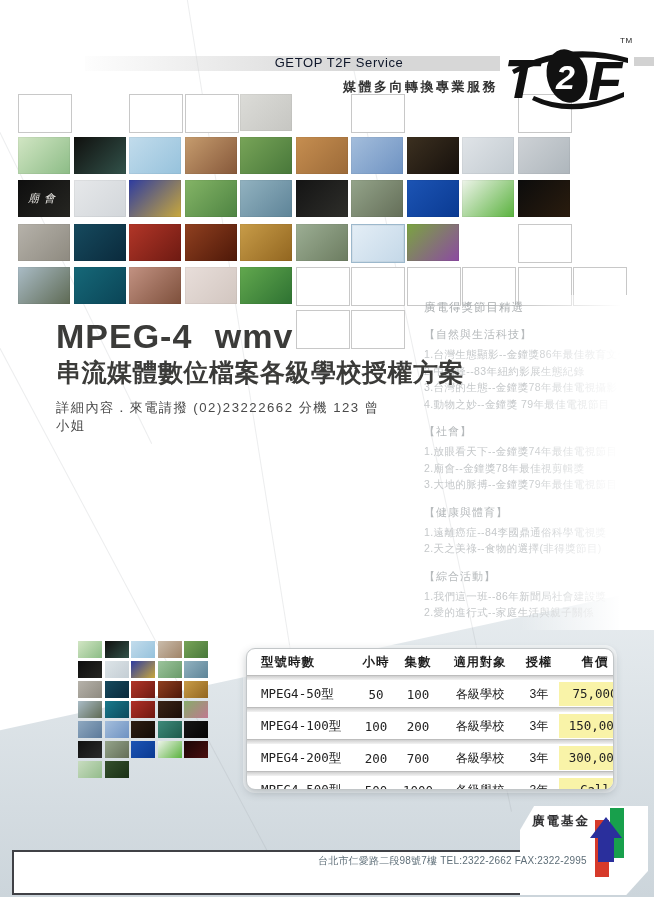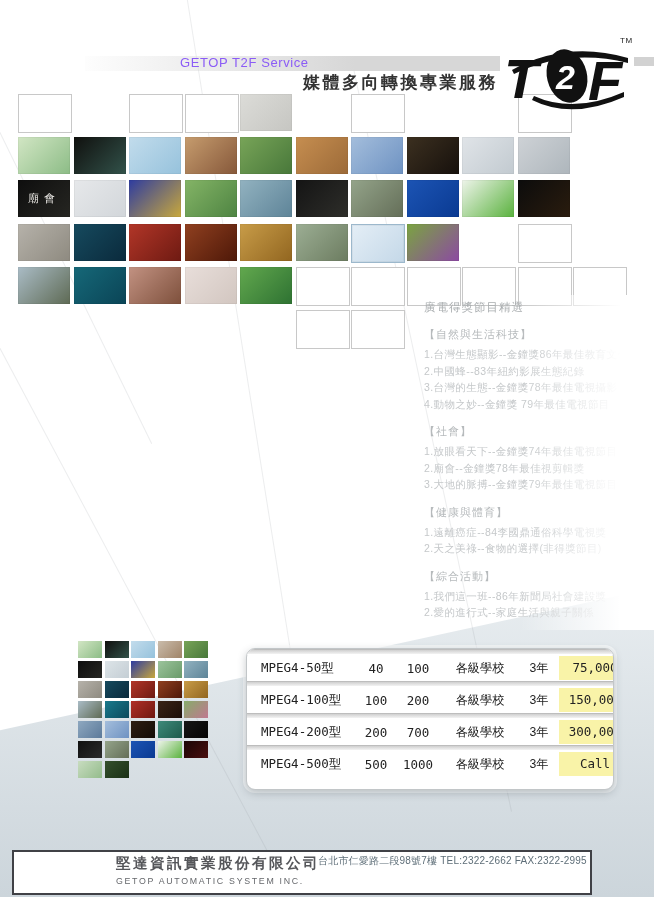--- a/index.html
+++ b/index.html
@@ -11,28 +11,28 @@
         clip-path:polygon(0 46%,100% 0,100% 100%,0 100%);z-index:0;}
   .hairline{position:absolute;width:1px;background:#8a9094;opacity:.16;z-index:1;}
   .hl1{left:46px;top:-12px;height:480px;transform:rotate(-26deg);}
   .hl2{left:242px;top:-12px;height:720px;transform:rotate(-9deg);}
   .hl3{left:432px;top:60px;height:760px;transform:rotate(-12deg);}
   .hl4{left:128px;top:280px;height:620px;transform:rotate(-28deg);}
   
   .header-band{position:absolute;left:85px;top:56px;width:415px;height:15px;z-index:2;
         background:linear-gradient(to right,rgba(218,218,218,.05),#d7d7d7 65%);}
   .header-line2{position:absolute;left:634px;top:57px;width:20px;height:9px;background:#d2d2d2;z-index:2;}
-  .header-service{position:absolute;left:180px;top:55px;width:318px;text-align:left;font-size:13px;
-        color:#8b5cf6;letter-spacing:.6px;z-index:3;}
-  .header-sub{position:absolute;left:180px;top:71px;width:318px;text-align:right;font-size:17px;
+  .header-service{position:absolute;left:180px;top:55px;width:318px;text-align:center;font-size:13px;
+        color:#0f172a;letter-spacing:.6px;z-index:3;}
+  .header-sub{position:absolute;left:180px;top:78px;width:318px;text-align:right;font-size:13px;
         font-weight:bold;color:#333;letter-spacing:2.5px;z-index:3;}
   .t2f-logo{position:absolute;left:504px;top:34px;width:132px;height:80px;z-index:3;}
   .t2f-tm{position:absolute;left:620px;top:36px;font-size:8px;color:#222;letter-spacing:.5px;z-index:4;}
   
-  #mosaic{position:absolute;left:0;top:0;width:654px;height:400px;z-index:2;}
+  #mosaic{position:absolute;left:0;top:0;width:654px;height:400px;z-index:2;font-style:italic;}
   .m-cell{position:absolute;}
   .m-box{background:#fff;border:1px solid #c8c8c8;}
   .m-img{box-shadow:0 0 0 1px rgba(0,0,0,.04) inset;display:flex;align-items:center;justify-content:center;}
   .m-label{font-family:"Liberation Serif","DejaVu Serif",serif;font-size:11px;color:#eceae6;letter-spacing:5px;}
   
   .title-block{position:absolute;left:56px;top:318px;z-index:5;color:#3b3b39;}
   .title1{font-size:34px;font-weight:bold;letter-spacing:1px;word-spacing:12px;line-height:36px;}
   .title2{font-size:25px;font-weight:bold;letter-spacing:.5px;margin-top:2px;}
   
   .para-wrap{position:absolute;left:56px;top:396px;width:338px;z-index:4;}
@@ -183,22 +183,27 @@
       <div class="pl-item">3.大地的脈搏--金鐘獎79年最佳電視節目</div>
       <div class="pl-head">【健康與體育】</div>
       <div class="pl-item">1.遠離癌症--84李國鼎通俗科學電視獎</div>
       <div class="pl-item">2.天之美祿--食物的選擇(非得獎節目)</div>
       <div class="pl-head">【綜合活動】</div>
       <div class="pl-item">1.我們這一班--86年新聞局社會建設獎</div>
       <div class="pl-item">2.愛的進行式--家庭生活與親子關係</div>
     </div>
   <div class="list-fade"></div>
 
+  <div class="title-block">
+    <div class="title1">MPEG-4 wmv</div>
+    <div class="title2">串流媒體數位檔案各級學校授權方案</div>
+  </div>
 
   <div class="para-wrap">
+    <div class="contact-line">詳細內容．來電請撥 (02)23222662 分機 123 曾小姐</div>
   </div>
 
   <div id="mini-mosaic">
       <div class="mm-cell" style="left: 0px; top: 0px; width: 24px; height: 17px; background: linear-gradient(135deg, rgb(210, 230, 196), rgb(140, 188, 134));"></div>
       <div class="mm-cell" style="left: 26.6px; top: 0px; width: 24px; height: 17px; background: linear-gradient(135deg, rgb(16, 16, 14), rgb(50, 82, 74));"></div>
       <div class="mm-cell" style="left: 53.2px; top: 0px; width: 24px; height: 17px; background: linear-gradient(135deg, rgb(194, 220, 236), rgb(150, 194, 220));"></div>
       <div class="mm-cell" style="left: 79.8px; top: 0px; width: 24px; height: 17px; background: linear-gradient(135deg, rgb(202, 188, 171), rgb(160, 132, 104));"></div>
       <div class="mm-cell" style="left: 106.4px; top: 0px; width: 24px; height: 17px; background: linear-gradient(135deg, rgb(120, 164, 88), rgb(72, 120, 58));"></div>
       <div class="mm-cell" style="left: 0px; top: 20px; width: 24px; height: 17px; background: linear-gradient(135deg, rgb(14, 14, 14), rgb(38, 38, 34));"></div>
       <div class="mm-cell" style="left: 26.6px; top: 20px; width: 24px; height: 17px; background: linear-gradient(135deg, rgb(221, 228, 232), rgb(196, 206, 212));"></div>
@@ -223,25 +228,33 @@
       <div class="mm-cell" style="left: 0px; top: 100px; width: 24px; height: 17px; background: linear-gradient(135deg, rgb(16, 16, 16), rgb(42, 42, 42));"></div>
       <div class="mm-cell" style="left: 26.6px; top: 100px; width: 24px; height: 17px; background: linear-gradient(135deg, rgb(148, 164, 138), rgb(100, 110, 88));"></div>
       <div class="mm-cell" style="left: 53.2px; top: 100px; width: 24px; height: 17px; background: linear-gradient(135deg, rgb(28, 84, 180), rgb(10, 58, 146));"></div>
       <div class="mm-cell" style="left: 79.8px; top: 100px; width: 24px; height: 17px; background: linear-gradient(135deg, rgb(238, 244, 234), rgb(90, 178, 62));"></div>
       <div class="mm-cell" style="left: 106.4px; top: 100px; width: 24px; height: 17px; background: linear-gradient(135deg, rgb(26, 6, 6), rgb(74, 14, 14));"></div>
       <div class="mm-cell" style="left: 0px; top: 120px; width: 24px; height: 17px; background: linear-gradient(135deg, rgb(200, 220, 192), rgb(148, 188, 140));"></div>
       <div class="mm-cell" style="left: 26.6px; top: 120px; width: 24px; height: 17px; background: linear-gradient(135deg, rgb(52, 80, 44), rgb(26, 48, 22));"></div>
     </div>
 
   <div class="pricing-panel">
+    <div class="t-row t-head-row" id="t-header">
+        <div class="t-cell c0">型號時數</div>
+        <div class="t-cell c1">小時</div>
+        <div class="t-cell c2">集數</div>
+        <div class="t-cell c3">適用對象</div>
+        <div class="t-cell c4">授權</div>
+        <div class="t-cell c5">售價</div>
+      </div>
     <div id="t-body">
         <div class="t-ridge"></div>
         <div class="t-row t-data">
           <div class="t-cell c0">MPEG4-50型</div>
-          <div class="t-cell c1">40</div>
+          <div class="t-cell c1">50</div>
           <div class="t-cell c2">100</div>
           <div class="t-cell c3">各級學校</div>
           <div class="t-cell c4">3年</div>
           <div class="t-cell c5">
             <span class="price-hl" style="background: rgb(249, 243, 168);">75,000</span>
           </div>
         </div>
         <div class="t-ridge"></div>
         <div class="t-row t-data">
           <div class="t-cell c0">MPEG4-100型</div>
@@ -271,25 +284,30 @@
           <div class="t-cell c2">1000</div>
           <div class="t-cell c3">各級學校</div>
           <div class="t-cell c4">3年</div>
           <div class="t-cell c5">
             <span class="price-hl" style="background: rgb(249, 243, 168);">Call</span>
           </div>
         </div>
       </div>
   </div>
 
+  <div class="fund-shape">
+    <div class="fund-label">廣電基金</div>
+    <div class="rgb-logo">
+      <div class="bar-red" style="background: rgb(214, 58, 42);"></div>
+      <div class="bar-green" style="background: rgb(24, 160, 76);"></div>
+      <div class="arrow-head" style="border-bottom-color: rgb(42, 47, 156);"></div>
+      <div class="arrow-stem" style="background: rgb(42, 47, 156);"></div>
+    </div>
+  </div>
 
   <div class="footer-bar"></div>
   <div class="footer-content">
-    <div class="company">
-      <div class="company-zh">堅達資訊實業股份有限公司</div>
-      <div class="company-en">GETOP AUTOMATIC SYSTEM INC.</div>
-    </div>
     <div class="addr">
       <div class="addr-line">台北市仁愛路二段98號7樓 TEL:2322-2662 FAX:2322-2995</div>
     </div>
   </div>
 
 </div>
 
 </body></html>

